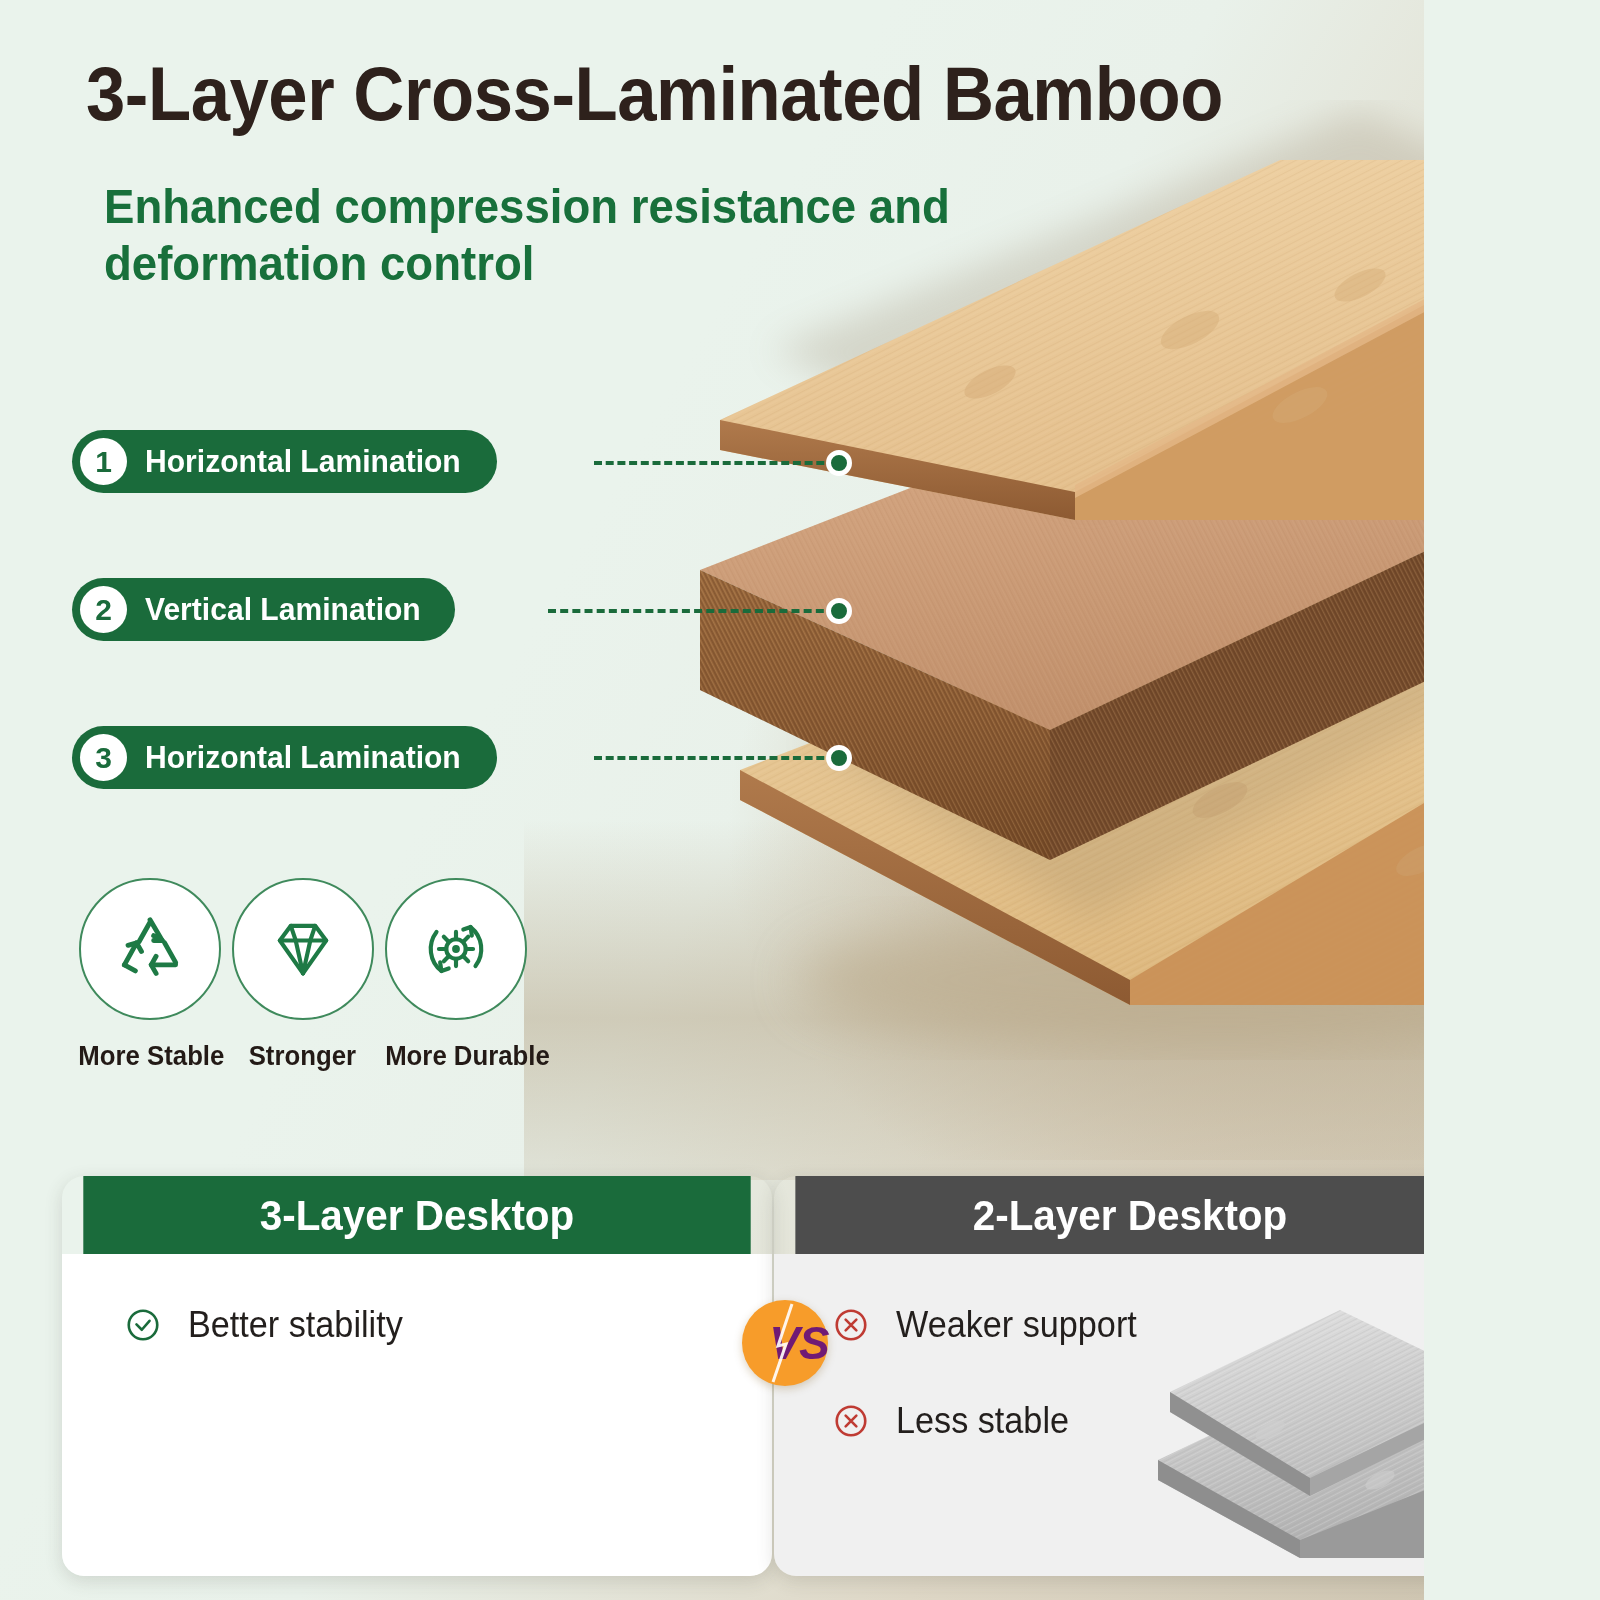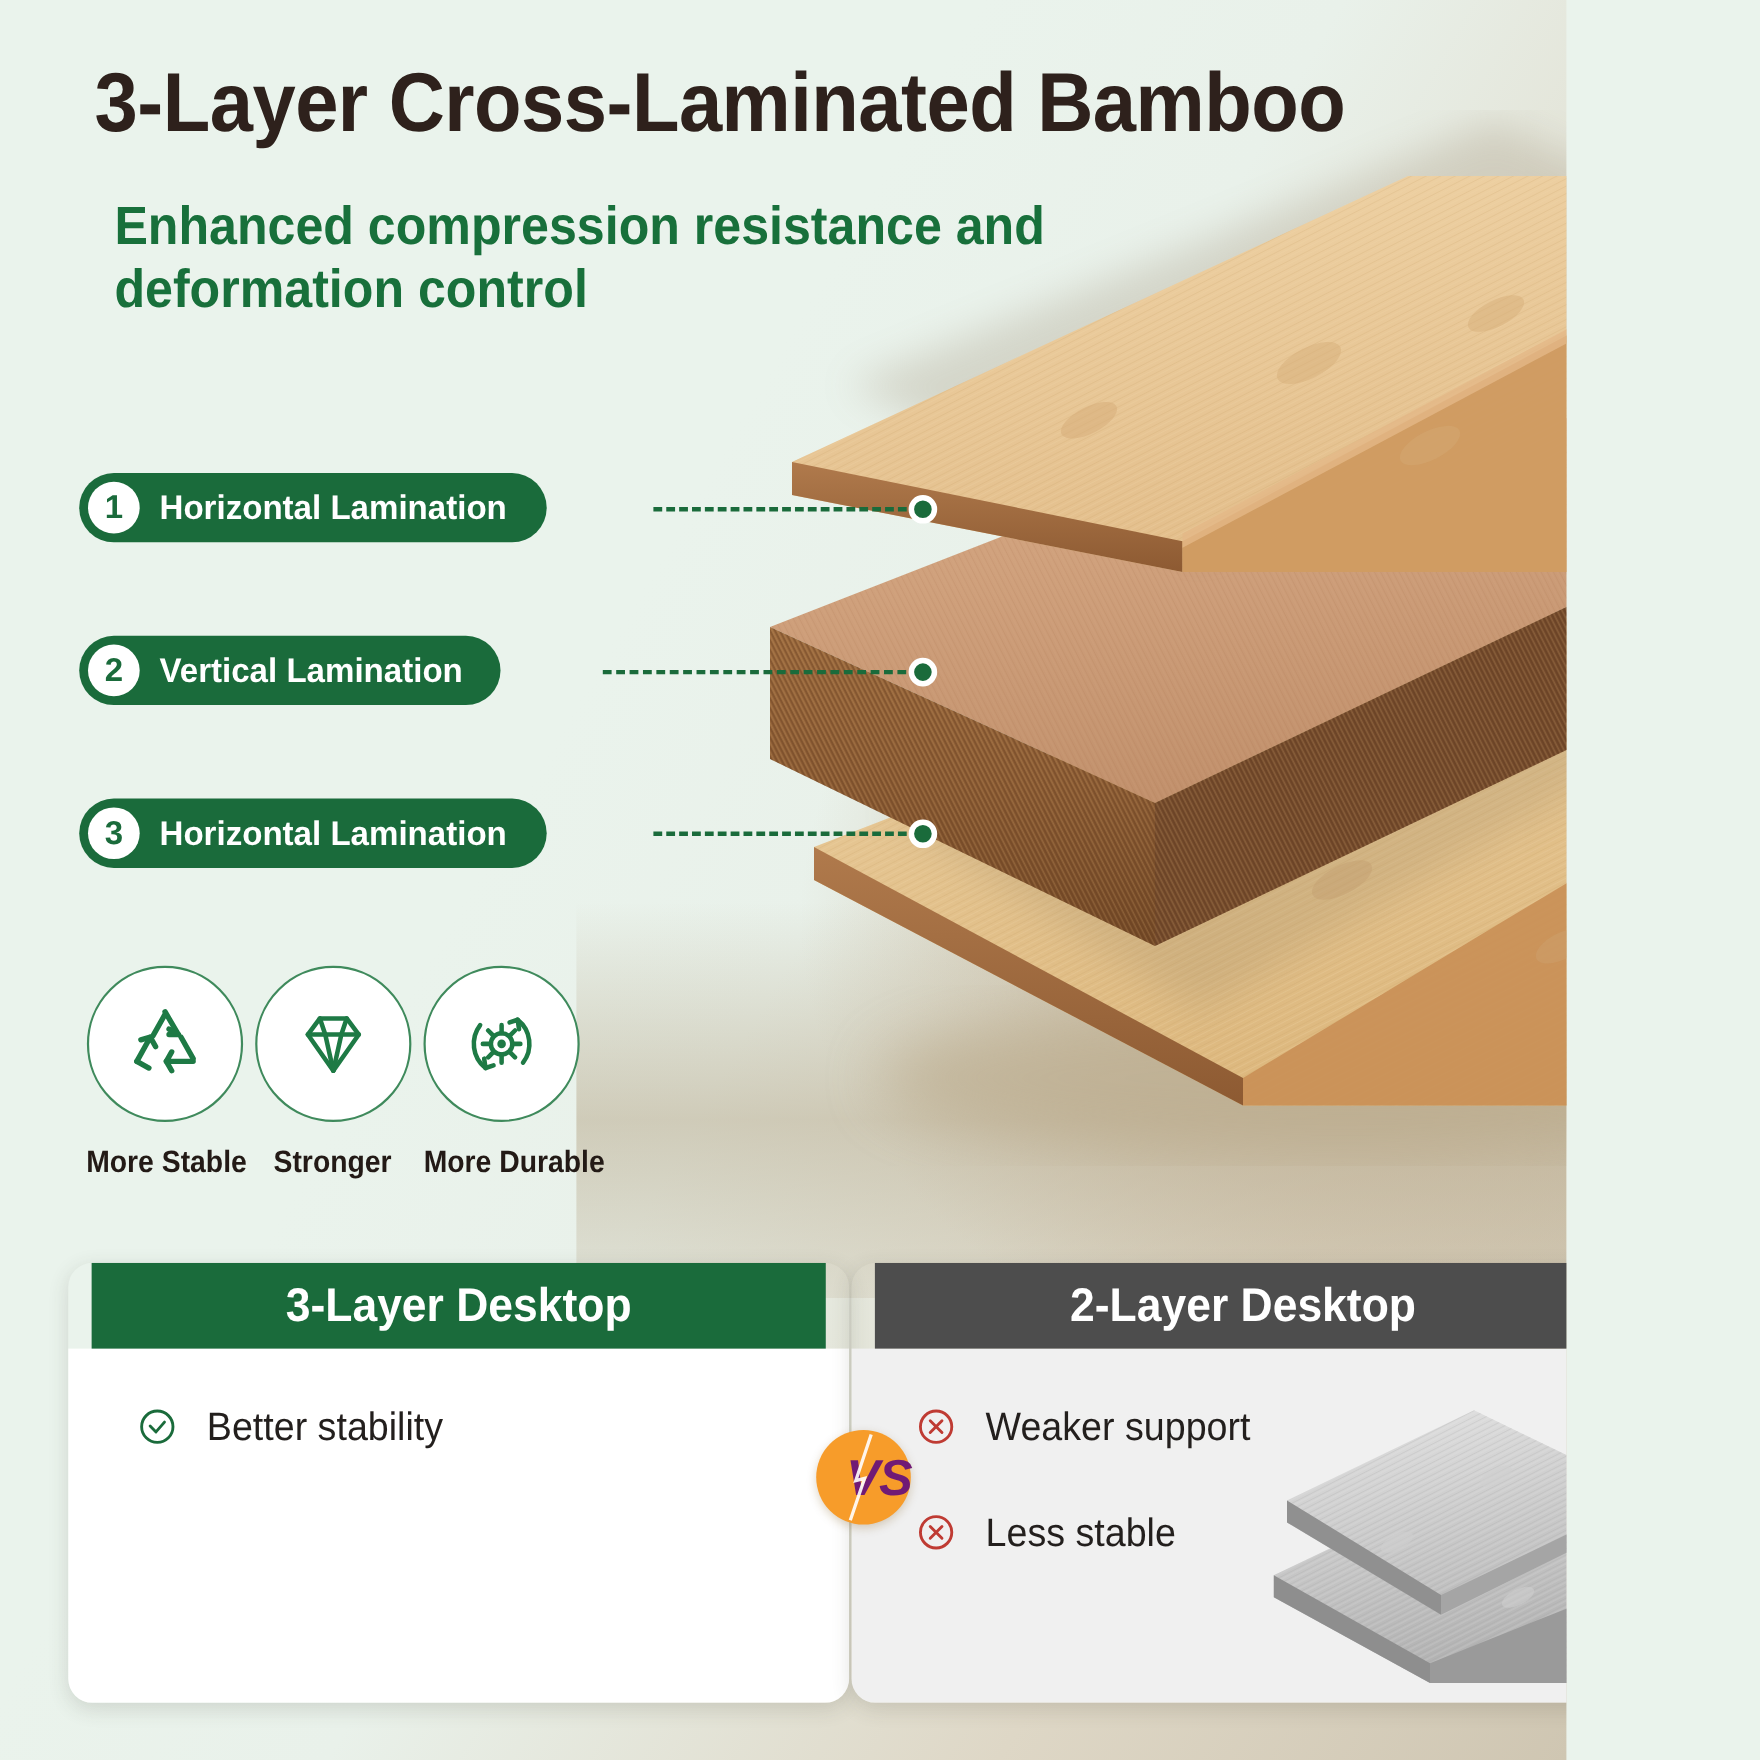--- a/index.html
+++ b/index.html
@@ -61,21 +61,21 @@
   .f2{left:153px;}
   .f3{left:306px;}
   .fcircle{width:138px;height:138px;border-radius:50%;background:#ffffff;
     border:2px solid #3f8a5c;margin:0 auto;display:flex;align-items:center;justify-content:center;
     box-shadow:0 0 0 0 rgba(0,0,0,0);}
   .flabel{margin-top:20px;font-size:28px;font-weight:700;color:#231a16;
     transform:scaleX(.92);display:inline-block;white-space:nowrap;}
 
   
   .card{position:absolute;border-radius:22px;overflow:hidden;
-    box-shadow:0 5px 18px rgba(60,60,50,.16);}
+    box-shadow:0 5px 18px rgba(60,60,50,.16);margin-top:28px;}
   .card-hd{height:78px;display:flex;align-items:center;justify-content:center;
     font-size:43px;font-weight:700;color:#ffffff;transform:scaleX(.94);}
   .card-bd{background:#ffffff;height:322px;padding:40px 0 0 62px;box-sizing:border-box;}
   .cardL{left:62px;top:1148px;width:710px;}
   .cardL .card-hd{background:#1a6b3b;}
   .cardR{left:774px;top:1148px;width:712px;}
   .cardR .card-hd{background:#4d4d4d;}
   .cardR .card-bd{background:#f0f0f0;padding-left:58px;}
 
   .li{display:flex;align-items:center;height:62px;margin-bottom:34px;}

